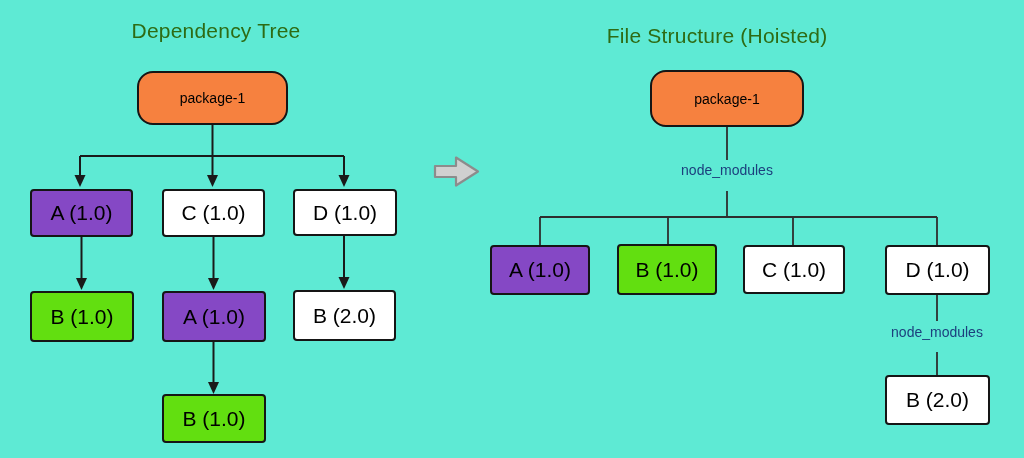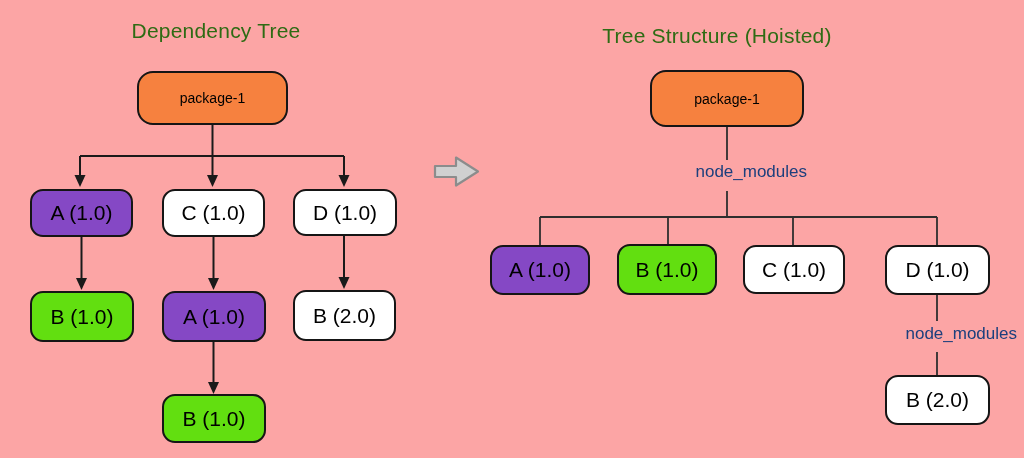--- a/index.html
+++ b/index.html
@@ -1,31 +1,31 @@
 <!DOCTYPE html>
 <html><head>
 <meta charset="utf-8">
 <style>
   html,body{margin:0;padding:0;background:#fff;}
   #canvas{
-    position:relative;width:1024px;height:458px;background:#fca5a5;overflow:hidden;
+    position:relative;width:1024px;height:458px;background:#5eead4;overflow:hidden;
     font-family:"Liberation Sans", sans-serif;
   }
   .title{
     position:absolute;text-align:center;font-size:21px;letter-spacing:.2px;
     color:#2E6B14;font-weight:500;white-space:nowrap;
   }
   .node{
     position:absolute;display:flex;align-items:center;justify-content:center;
-    border:2px solid #151515;border-radius:13px;background:#fff;
+    border:2px solid #151515;border-radius:4px;background:#fff;
     font-size:21px;color:#000;white-space:nowrap;box-sizing:border-box;
   }
   .node.big{font-size:14px;}
   .nm-label{
-    position:absolute;text-align:right;font-size:17px;color:#1C3F7D;
+    position:absolute;text-align:center;font-size:14px;color:#1C3F7D;
     white-space:nowrap;font-weight:500;
   }
   svg.wires{position:absolute;left:0;top:0;width:1024px;height:458px;}
 </style>
 </head>
 <body>
 
 <div id="canvas">
 
   <svg class="wires" viewBox="0 0 1024 458" xmlns="http://www.w3.org/2000/svg">
@@ -60,21 +60,21 @@
       <path d="M793,217 V245"></path>
       <path d="M937,217 V245"></path>
       <path d="M937,295 V321"></path>
       <path d="M937,352 V375"></path>
     </g>
 
     <polygon points="435,166 456,166 456,157.5 478,171.5 456,185.5 456,177 435,177" fill="#D0D0D0" stroke="#8C8C8C" stroke-width="2.2" stroke-linejoin="round"></polygon>
   </svg>
 
   <div class="title" style="left:106px;top:19px;width:220px;">Dependency Tree</div>
-  <div class="title" style="left:592px;top:24px;width:250px;">Tree Structure (Hoisted)</div>
+  <div class="title" style="left:592px;top:24px;width:250px;">File Structure (Hoisted)</div>
 
   <div class="node big" style="left: 137px; top: 71px; width: 151px; height: 54px; border-radius: 16px; background: rgb(246, 129, 63);">package-1</div>
 
   <div class="node" style="left: 30px; top: 189px; width: 103px; height: 48px; background: rgb(133, 72, 197);">A (1.0)</div>
   <div class="node" style="left: 162px; top: 189px; width: 103px; height: 48px; background: rgb(255, 255, 255);">C (1.0)</div>
   <div class="node" style="left: 293px; top: 189px; width: 104px; height: 47px; background: rgb(255, 255, 255);">D (1.0)</div>
 
   <div class="node" style="left: 30px; top: 291px; width: 104px; height: 51px; background: rgb(98, 223, 16);">B (1.0)</div>
   <div class="node" style="left: 162px; top: 291px; width: 104px; height: 51px; background: rgb(133, 72, 197);">A (1.0)</div>
   <div class="node" style="left: 293px; top: 290px; width: 103px; height: 51px; background: rgb(255, 255, 255);">B (2.0)</div>

